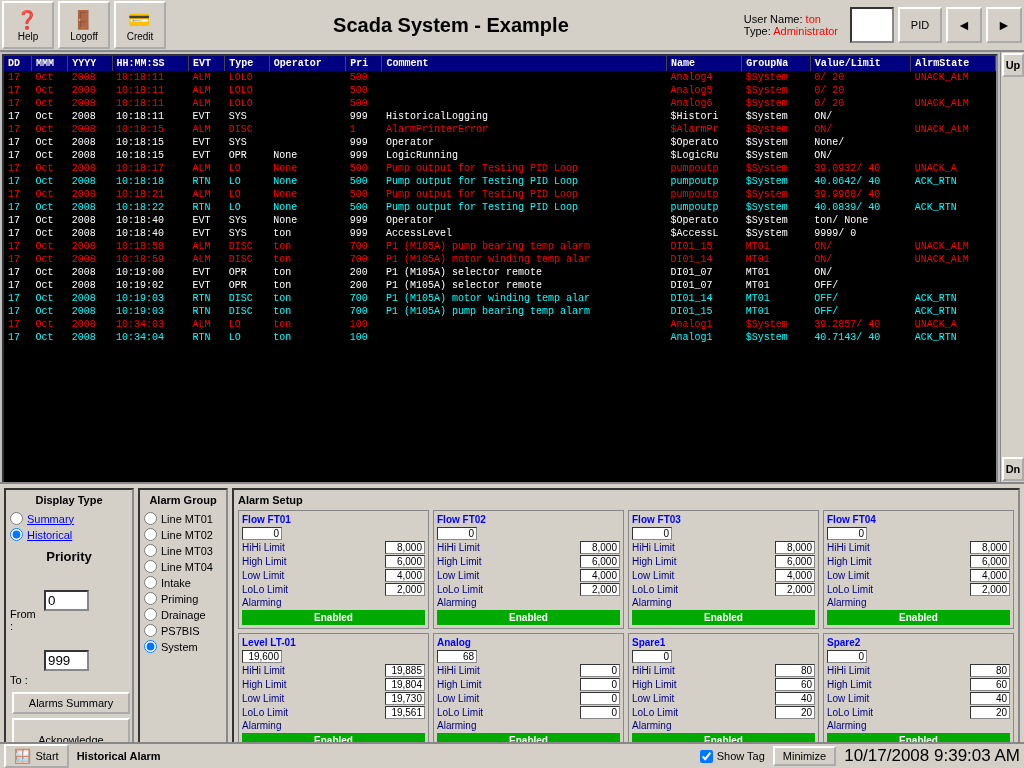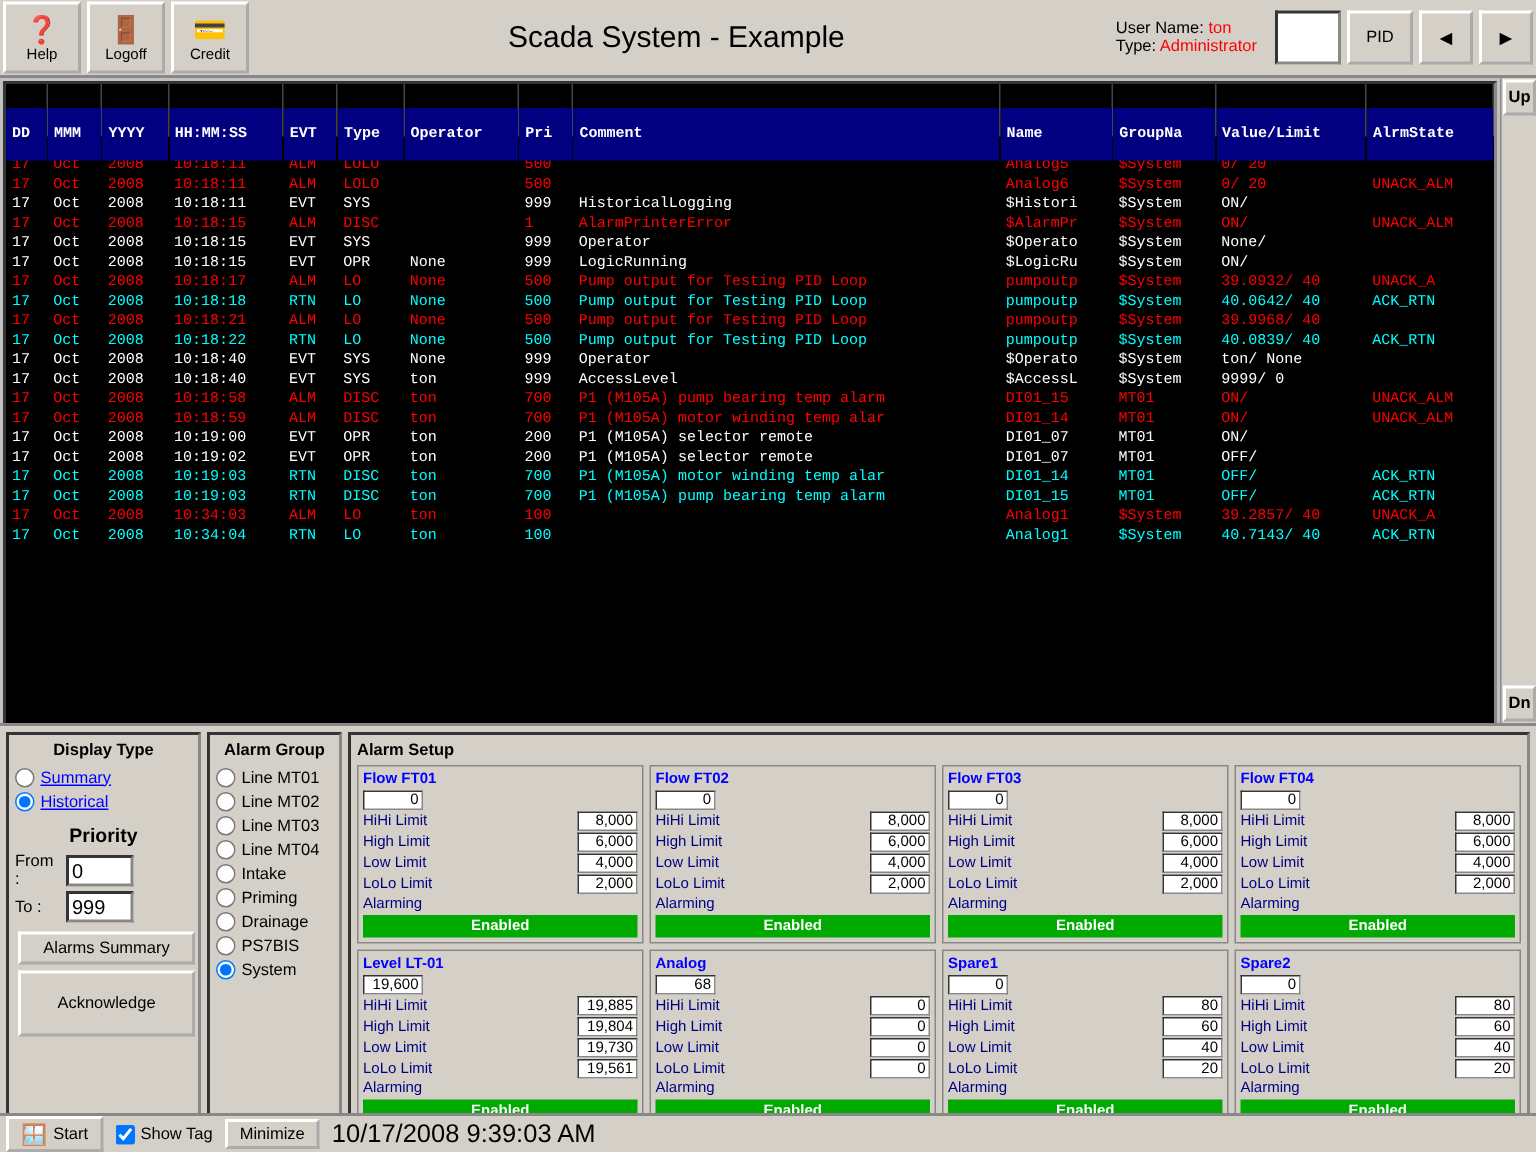--- a/index.html
+++ b/index.html
@@ -10,21 +10,21 @@
       display: flex; align-items: center; height: 52px;
       background: #d4d0c8; border-bottom: 2px solid #888;
     }
     .toolbar-btn {
       display: flex; flex-direction: column; align-items: center; justify-content: center;
       width: 52px; height: 48px; border: 2px outset #fff; background: #d4d0c8;
       cursor: pointer; font-size: 10px; color: #000; margin: 2px;
     }
     .toolbar-btn .icon { font-size: 18px; }
     #app-title {
-      flex: 1; text-align: center; font-size: 20px; font-weight: normal; color: #000;
+      flex: 1; text-align: center; font-size: 20px; font-weight: bold; color: #000;
     }
     #alarm-status {
       text-align: center; font-size: 12px;
     }
     #alarm-status .no-comm { color: #ff0; font-weight: bold; }
     #alarm-status .alarms { color: red; font-size: 16px; font-weight: bold; }
     #user-info { font-size: 11px; padding: 0 10px; }
     #user-info .user-val { color: red; }
     .nav-btn {
       width: 36px; height: 36px; border: 2px outset #fff; background: #d4d0c8;
@@ -38,22 +38,22 @@
     }
 
     
     #alarm-table-container {
       background: #000; color: #c0c0c0;
       height: 430px; overflow-y: auto; border: 2px inset #888;
       margin: 2px;
     }
     #alarm-table { width: 100%; border-collapse: collapse; font-size: 10px; font-family: 'Courier New', monospace; }
     #alarm-table th {
-      background: #000080; color: #fff; padding: 12px 4px; text-align: left;
-      border-right: 1px solid #444; white-space: nowrap; position: sticky; top: 16px;
+      background: #000080; color: #fff; padding: 2px 4px; text-align: left;
+      border-right: 1px solid #444; white-space: nowrap; position: sticky; top: 0;
     }
     #alarm-table td { padding: 1px 4px; white-space: nowrap; }
     .row-red { color: #ff0000; }
     .row-cyan { color: #00ffff; }
     .row-white { color: #ffffff; }
 
     
     #bottom-panel {
       display: flex; height: 270px; background: #d4d0c8; border-top: 2px solid #888;
       padding: 4px; gap: 4px;
@@ -62,21 +62,21 @@
     
     #display-type {
       width: 130px; border: 2px inset #888; padding: 4px; background: #d4d0c8;
     }
     #display-type h3 { text-align: center; font-size: 11px; margin-bottom: 6px; }
     .radio-row { display: flex; align-items: center; gap: 4px; margin: 3px 0; font-size: 11px; }
     .radio-row input { margin: 0; }
     #priority-section { margin-top: 8px; }
     #priority-section h3 { text-align: center; font-size: 13px; margin-bottom: 4px; }
     .from-to-row { display: flex; align-items: center; gap: 4px; margin: 2px 0; font-size: 11px; }
-    .from-to-row label { width: 30px; }
+    .from-to-row label { width: 30px; margin-top: 40px; }
     .from-to-row input { width: 45px; border: 2px inset #888; background: #fff; padding: 1px 2px; }
     #alarms-summary-btn {
       width: 100%; margin-top: 6px; padding: 3px; border: 2px outset #fff;
       background: #d4d0c8; cursor: pointer; font-size: 11px; text-align: center;
     }
     #acknowledge-btn {
       width: 100%; margin-top: 4px; padding: 3px; border: 2px outset #fff;
       background: #d4d0c8; cursor: pointer; font-size: 11px; text-align: center;
     }
 
@@ -793,19 +793,20 @@
         </div>
     </div>
   </div>
 </div>
 
 <div id="status-bar">
   <div id="start-btn">
     <span class="windows-logo">🪟</span>
     <span>Start</span>
   </div>
+  <div id="status-title">Historical Alarm</div>
   <div id="show-tag">
     <input type="checkbox" checked="" style="">
     <span>Show Tag</span>
   </div>
   <button id="minimize-btn">Minimize</button>
   <div id="datetime">10/17/2008  9:39:03 AM</div>
 </div>
 
 </body></html>

